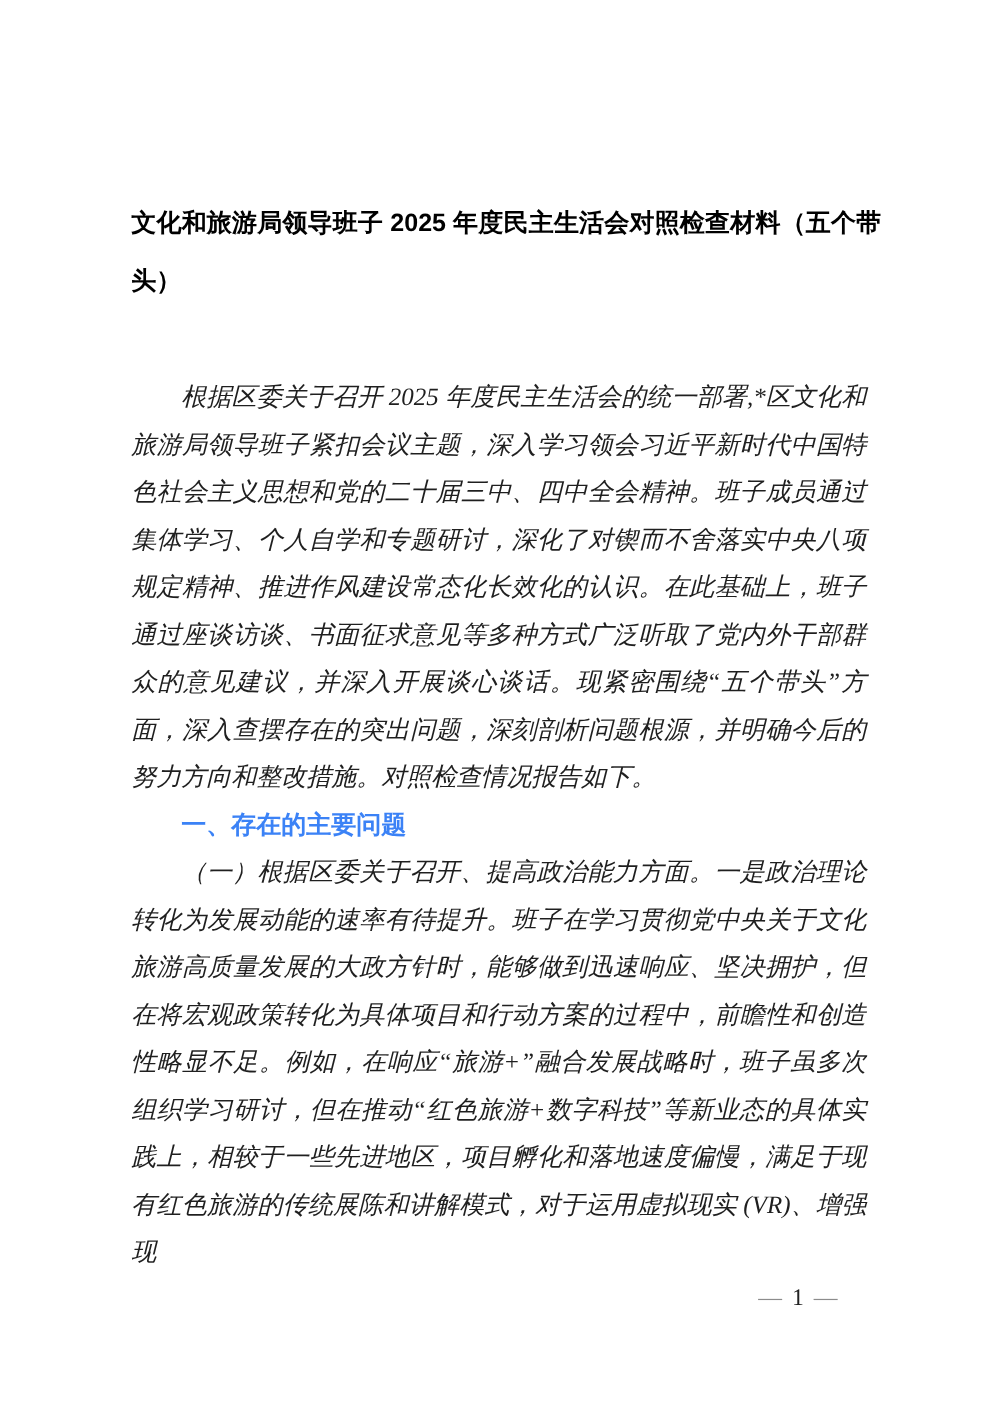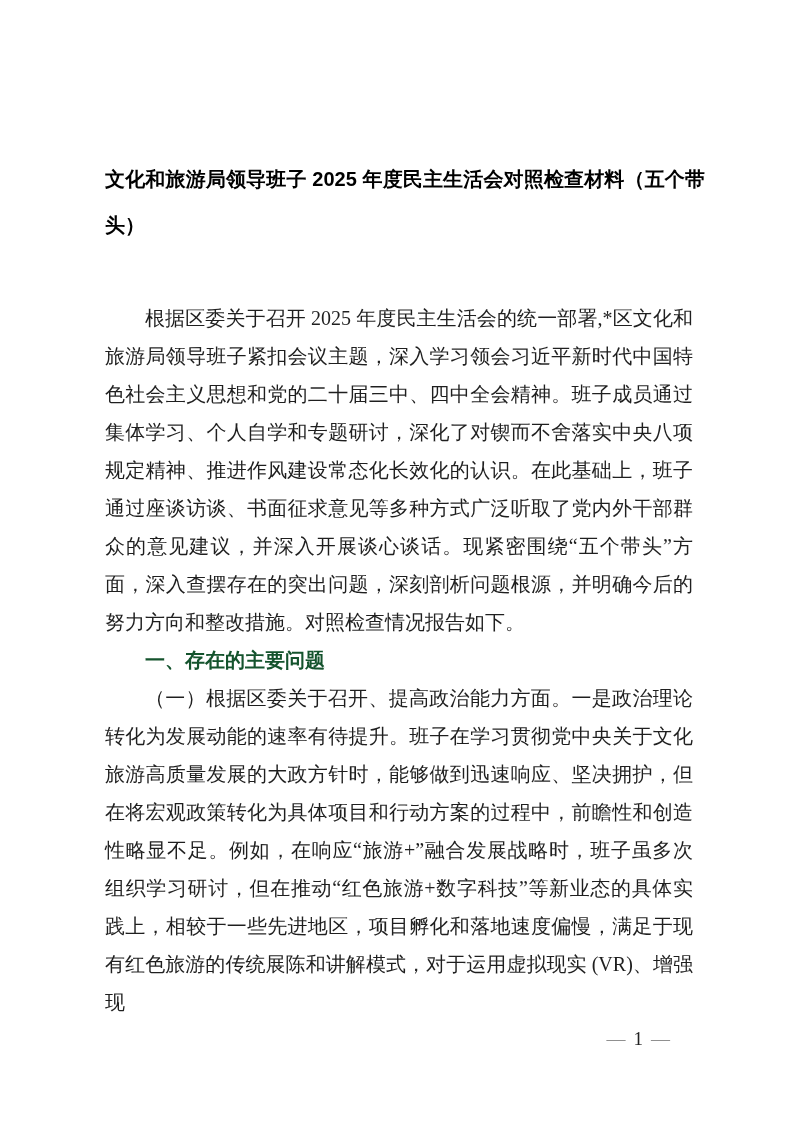--- a/index.html
+++ b/index.html
@@ -35,29 +35,30 @@
     top: 299px;
     width: 588px;
     font-size: 20px;
     line-height: 38px;
     text-align: justify;
     text-justify: inter-ideograph;
   }
   .para {
     margin: 0;
     text-indent: 2em;
+    font-style: italic;
   }
   .section-heading {
     margin: 0;
     font-family: "Liberation Sans", "DejaVu Sans", sans-serif;
     font-size: 20px;
     font-weight: bold;
     line-height: 38px;
     text-indent: 2em;
-    color: #14532d;
+    color: #3b82f6;
     text-align: left;
   }
   .subsection-lead {
     
     font-family: "Liberation Serif", "DejaVu Serif", serif;
   }
   .page-footer {
     position: absolute;
     top: 1028px;
     right: 123px;

